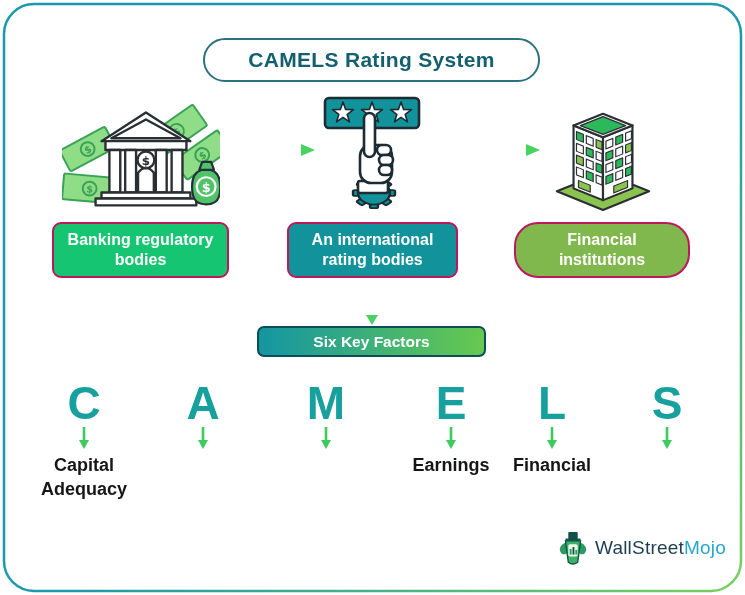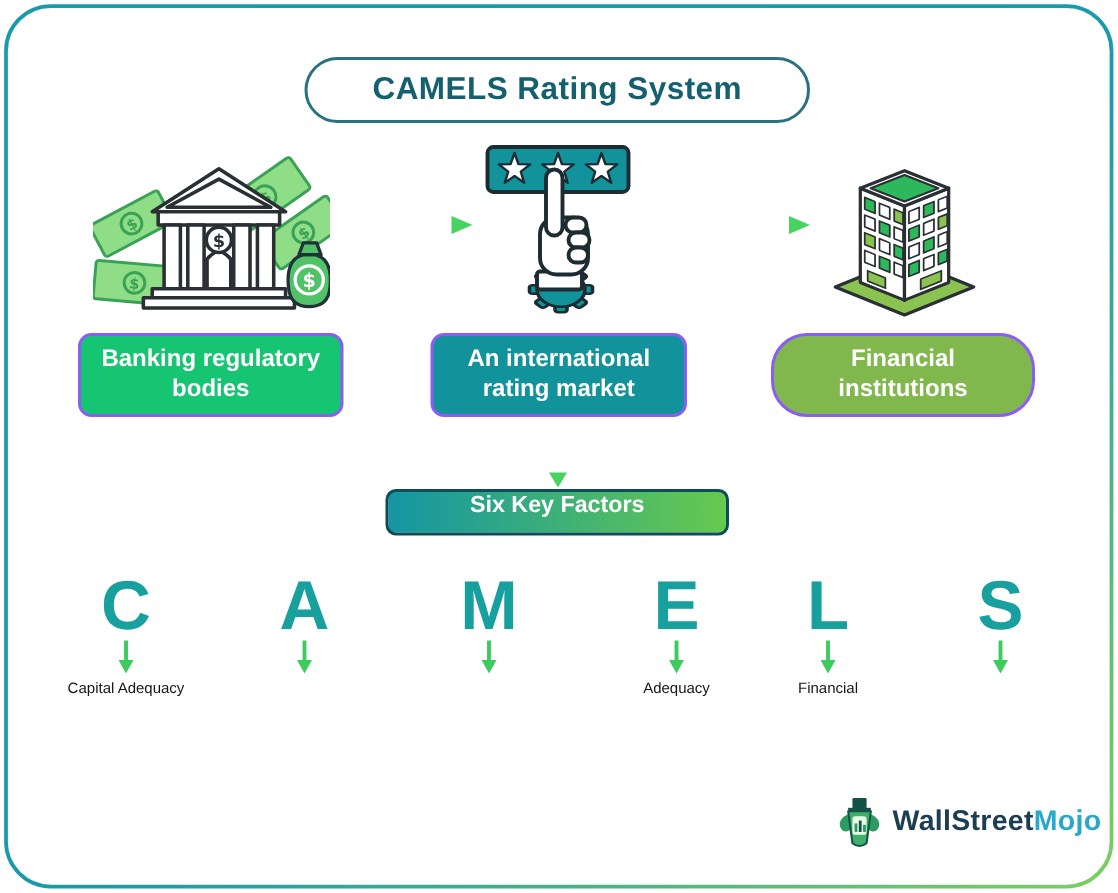--- a/index.html
+++ b/index.html
@@ -12,47 +12,47 @@
   .frame{left:0;top:0;width:745px;height:595px;pointer-events:none;}
   
   .title-pill{
     left:203px;top:38px;width:337px;height:44px;box-sizing:border-box;
     border:2px solid #2b7280;border-radius:24px;background:#fff;
     display:flex;align-items:center;justify-content:center;
   }
   .title-pill span{font-size:21px;font-weight:bold;color:#14606e;letter-spacing:.3px;}
   
   .node-box{
-    box-sizing:border-box;height:56px;border:2px solid #8b5cf6;border-radius:9px;
+    box-sizing:border-box;height:56px;border:2px solid #be185d;border-radius:9px;
     display:flex;align-items:center;justify-content:center;text-align:center;
     color:#ffffff;font-weight:bold;font-size:16px;line-height:1.25;padding:4px 8px;
   }
   .box-green{left:52px;top:222px;width:177px;background:#15c571;}
   .box-teal{left:287px;top:222px;width:171px;background:#12939c;}
   .box-olive{left:514px;top:222px;width:176px;background:#81b84d;border-radius:24px;}
   .six-key{
     left:257px;top:326px;width:229px;height:31px;box-sizing:border-box;
     border:2px solid #0d4d5a;border-radius:7px;
     background:linear-gradient(90deg,#1496a2 0%,#67c94f 100%);
-    display:flex;align-items:flex-start;justify-content:center;
+    display:flex;align-items:center;justify-content:center;
     color:#fff;font-weight:bold;font-size:15.5px;
   }
   
   .factor-col{display:flex;flex-direction:column;align-items:center;top:380px;}
   .factor-letter{font-size:46px;line-height:1;font-weight:bold;color:#17a09e;}
-  .factor-label{margin-top:3px;font-size:10px;font-weight:normal;color:#161616;text-align:center;line-height:1.35;}
+  .factor-label{margin-top:3px;font-size:18px;font-weight:bold;color:#161616;text-align:center;line-height:1.35;}
   .fc-c{left:29px;width:110px;}
   .fc-a{left:158px;width:90px;}
   .fc-m{left:261px;width:130px;}
   .fc-e{left:401px;width:100px;}
   .fc-l{left:502px;width:100px;}
   .fc-s{left:617px;width:100px;}
   
   .logo{left:556px;top:530px;display:flex;align-items:center;gap:5px;}
-  .logo-text{font-size:19px;font-weight:bold;letter-spacing:.2px;}
+  .logo-text{font-size:19px;font-weight:normal;letter-spacing:.2px;}
   .logo-text .p1{color:#1d3d52;}
   .logo-text .p2{color:#29a9c9;}
 </style>
 </head>
 <body>
 
 <div class="canvas">
 
   <svg class="abs frame" width="745" height="595">
     <defs>
@@ -233,21 +233,21 @@
 
       <polygon points="25,30 55,18 85,30 55,42" fill="#ffffff" stroke="#2a2f33" stroke-width="2.2"></polygon>
       <polygon points="32,30 55,21 78,30 55,39" fill="#2eb85c" stroke="#2a2f33" stroke-width="1.4"></polygon>
     </g>
   </svg>
 
   <div class="abs node-box box-green">
     <span>Banking regulatory bodies</span>
   </div>
   <div class="abs node-box box-teal">
-    <span>An international rating market</span>
+    <span>An international rating bodies</span>
   </div>
   <div class="abs node-box box-olive">
     <span>Financial institutions</span>
   </div>
 
   <svg class="abs" style="left:364px;top:278px;" width="16" height="48">
     <defs>
         <linearGradient id="ar3" x1="0" y1="0" x2="0" y2="1">
       <stop offset="0%" stop-color="#18a29b"></stop>
           <stop offset="100%" stop-color="#46d35f"></stop>
@@ -285,21 +285,21 @@
       <polygon points="2,14 12,14 7,23" fill="#3ecb5e"></polygon>
     </svg>
   </div>
 
   <div class="abs factor-col fc-e">
     <div class="factor-letter">E</div>
     <svg width="14" height="24">
       <line x1="7" y1="1" x2="7" y2="16" stroke="#3ecb5e" stroke-width="2.6"></line>
       <polygon points="2,14 12,14 7,23" fill="#3ecb5e"></polygon>
     </svg>
-    <div class="factor-label">Adequacy</div>
+    <div class="factor-label">Earnings</div>
   </div>
 
   <div class="abs factor-col fc-l">
     <div class="factor-letter">L</div>
     <svg width="14" height="24">
       <line x1="7" y1="1" x2="7" y2="16" stroke="#3ecb5e" stroke-width="2.6"></line>
       <polygon points="2,14 12,14 7,23" fill="#3ecb5e"></polygon>
     </svg>
     <div class="factor-label">Financial</div>
   </div>

